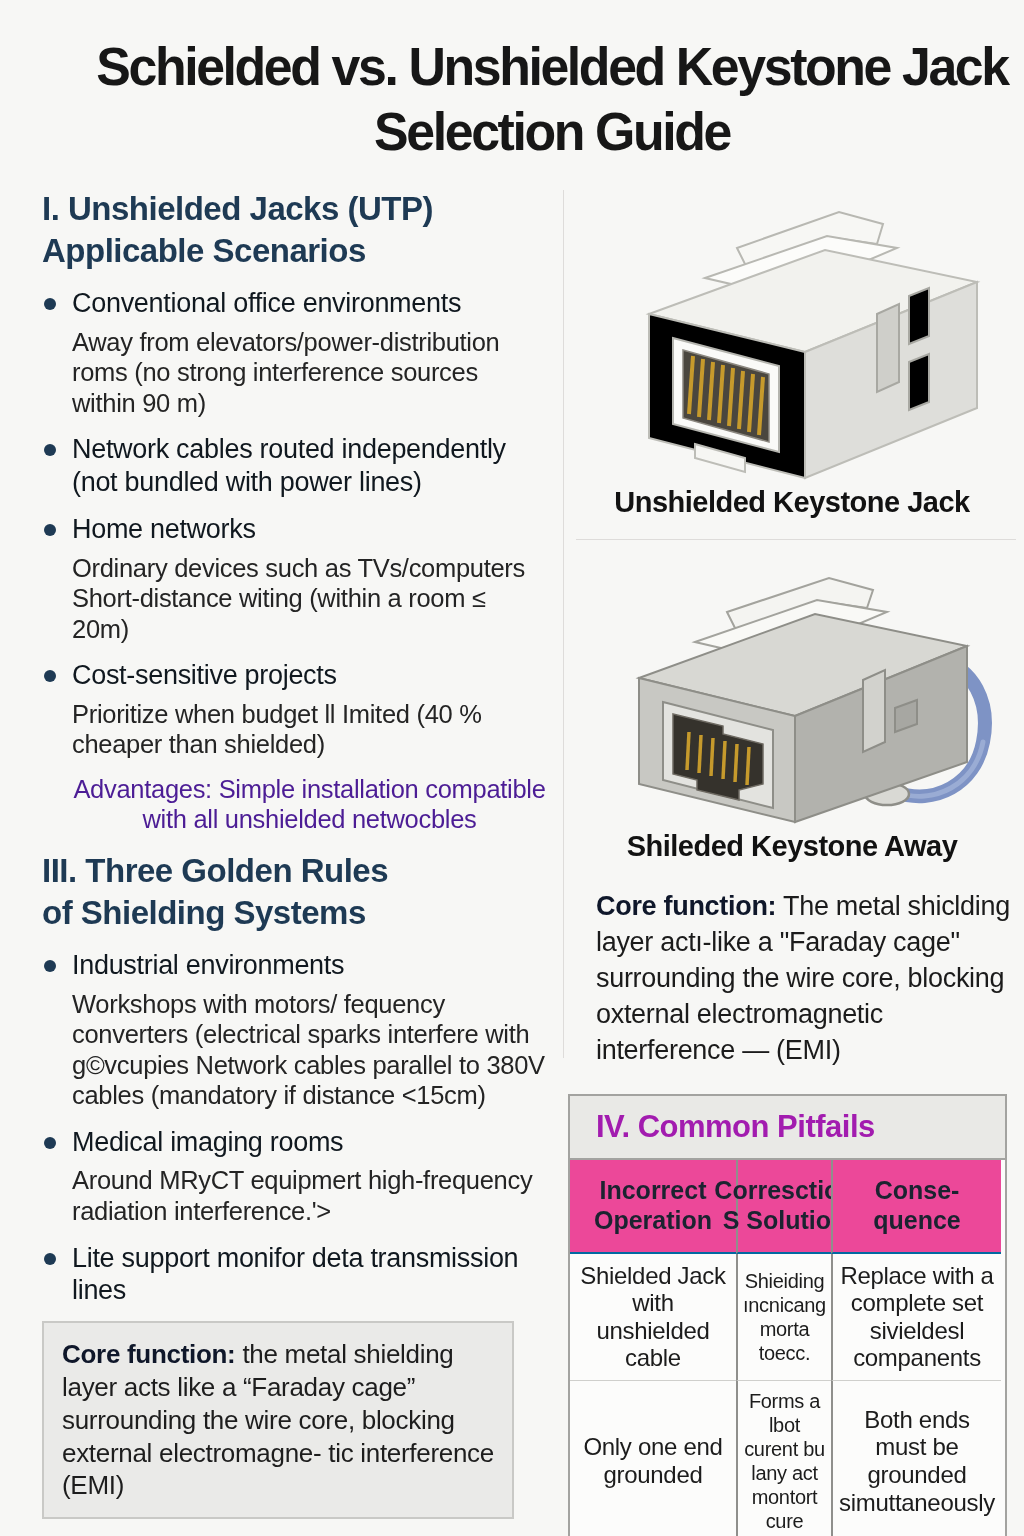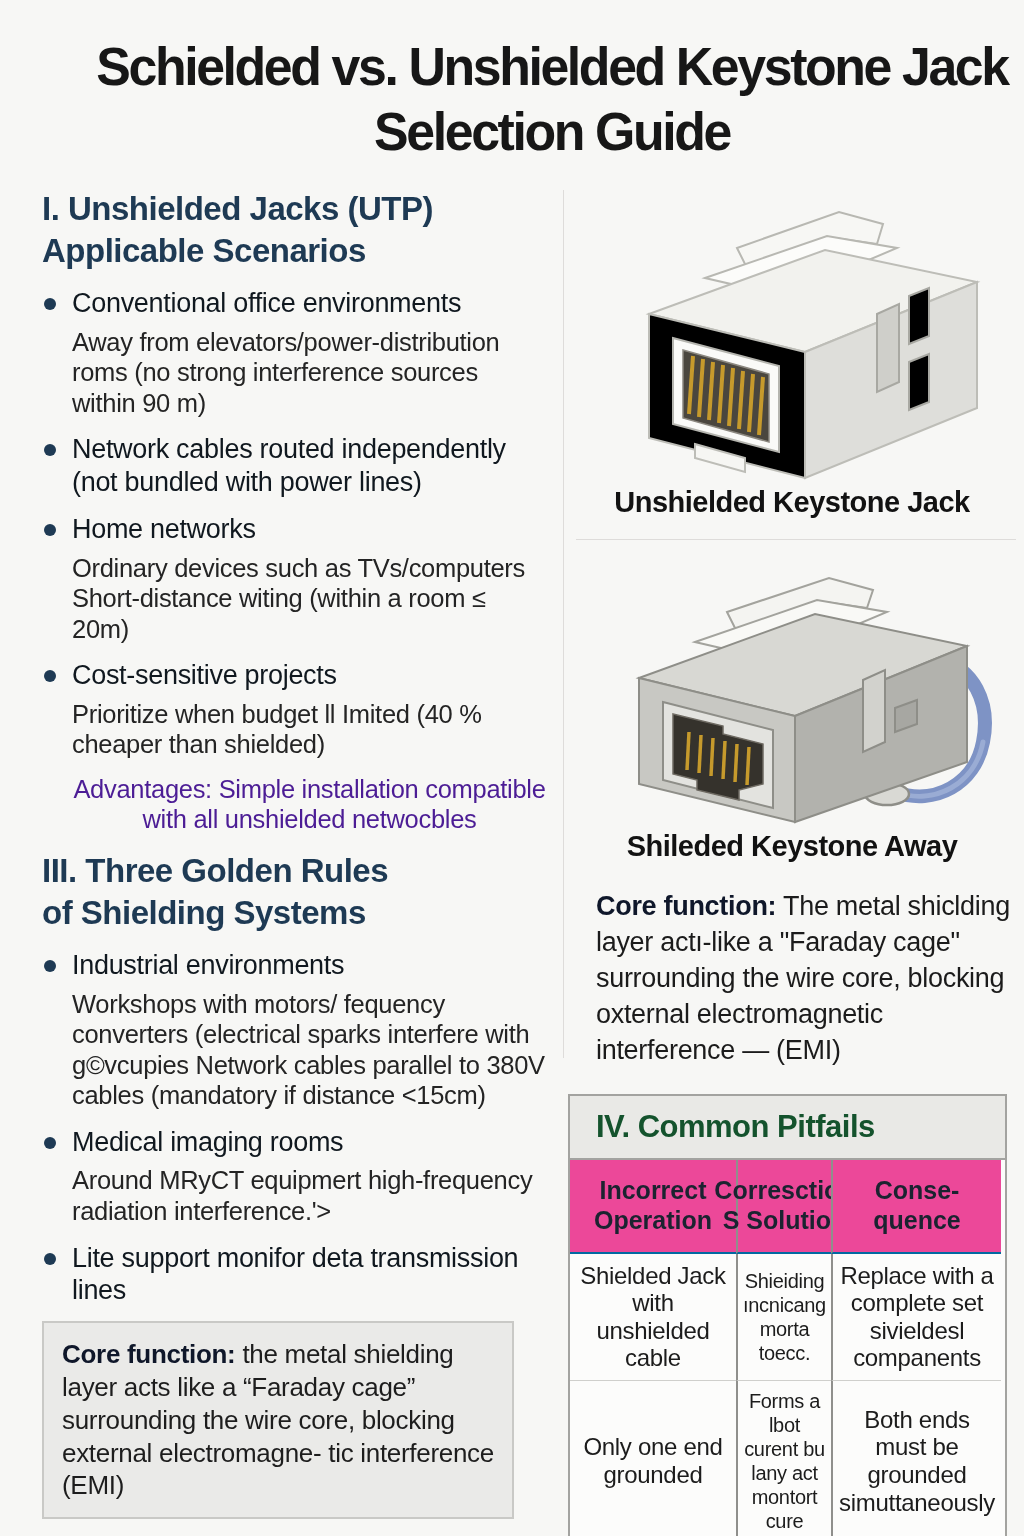--- a/index.html
+++ b/index.html
@@ -32,21 +32,21 @@
   .figure{text-align:center;}
   .figure svg{display:block;margin:0 auto;}
   .caption{margin-top:4px;font-size:29px;font-weight:bold;color:#121212;letter-spacing:-.5px;}
   .h-divider{border:none;border-top:1px solid #dedcda;margin:20px 0 16px 8px;}
 
   .core-par{margin:26px 4px 0 28px;font-size:27px;line-height:1.33;color:#1b1b1b;letter-spacing:-.3px;}
 
   
   .pitfalls{margin-top:25px;width:435px;border:2px solid #a3a3a0;background:#fcfcfb;}
   .pit-title{background:#e9e9e6;border-bottom:2px solid #a3a3a0;padding:13px 10px 13px 26px;
-             color:#14532d;font-size:31px;font-weight:bold;letter-spacing:-.5px;}
+             color:#a21caf;font-size:31px;font-weight:bold;letter-spacing:-.5px;}
   .pit-grid{display:grid;grid-template-columns:166px 95px 170px;}
   .pit-grid>div{display:flex;align-items:center;justify-content:center;text-align:center;padding:8px 5px;}
   .pit-h{background:#ec4899;font-weight:bold;font-size:25px;color:#1b2330;min-height:76px;
          border-bottom:2px solid #0369a1;line-height:1.18;}
   .pit-c{font-size:24px;color:#1c1c1c;min-height:100px;line-height:1.15;letter-spacing:-.3px;}
   .pit-c.small{font-size:20px;line-height:1.2;}
   .cB{border-left:2px solid #8f8f8c;}
   .rT{border-top:1px solid #cfcfcc;}
 </style>
 </head>

